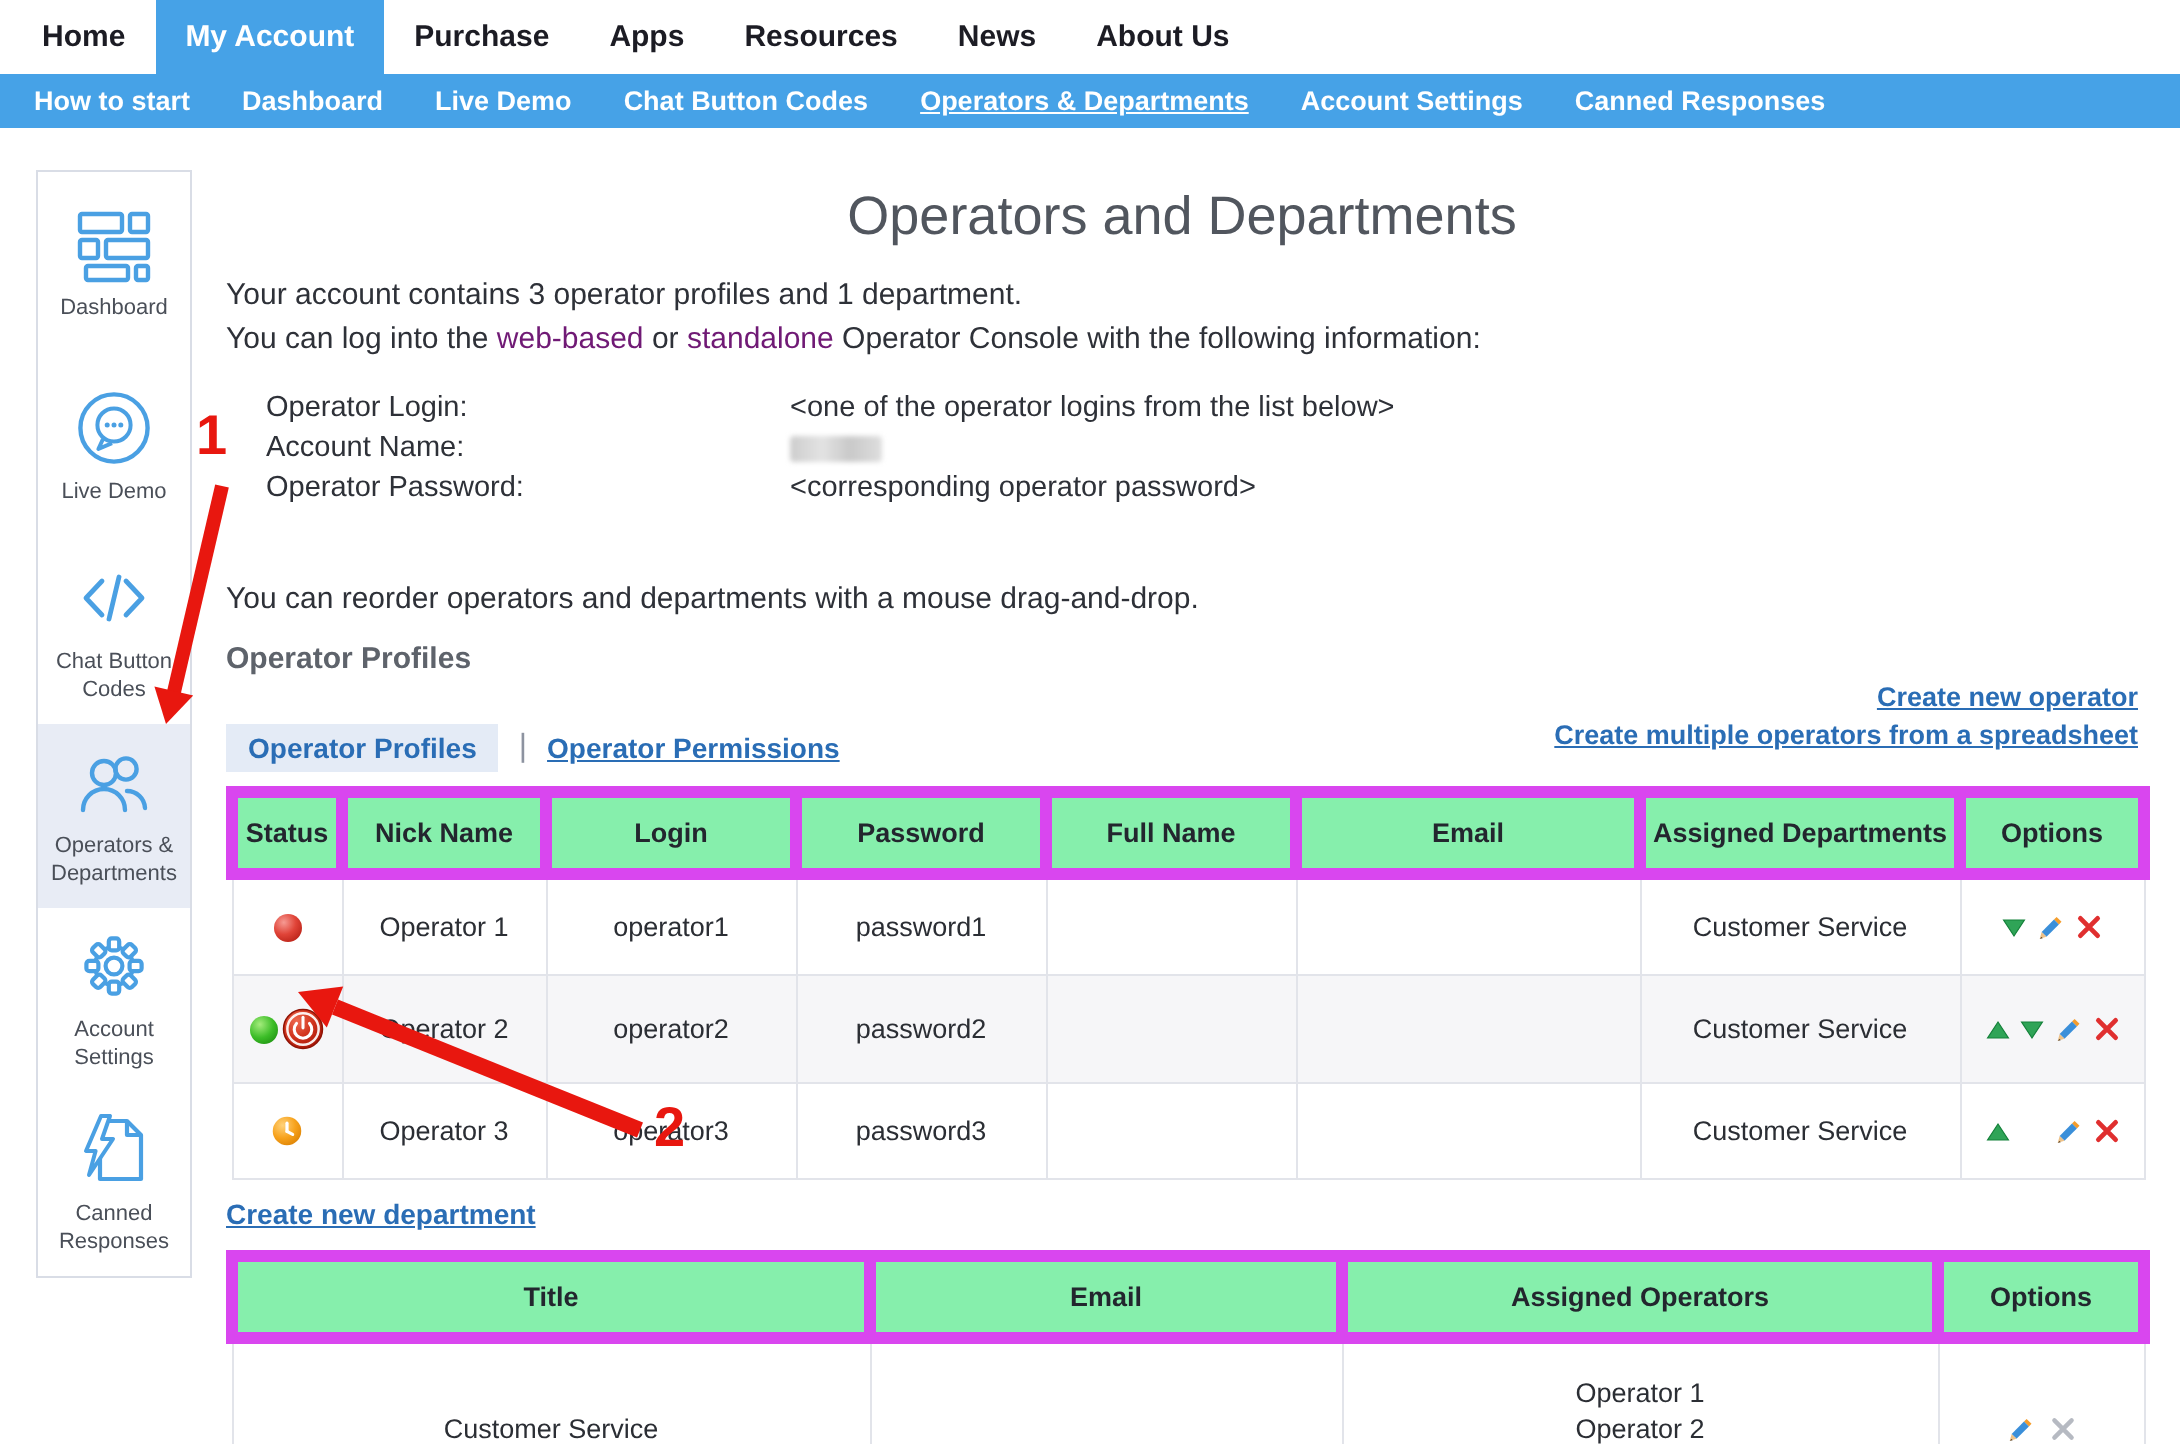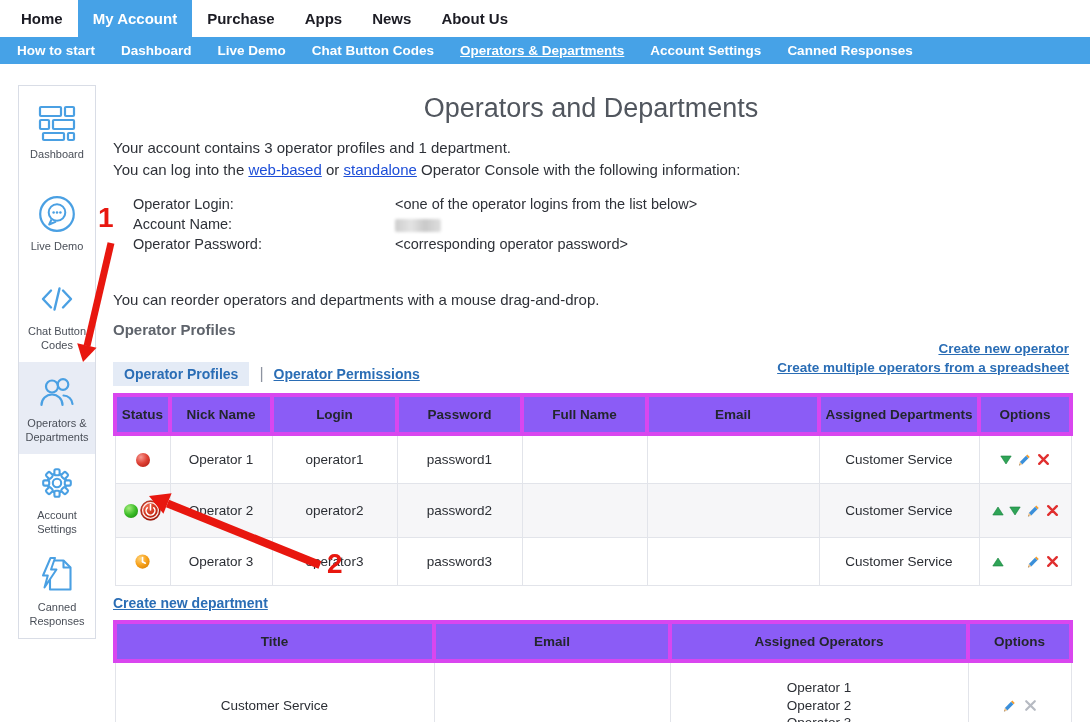--- a/index.html
+++ b/index.html
@@ -20,41 +20,41 @@
   .sidebar { position:absolute; left:18px; top:85px; width:78px; background:#fff; border:1px solid #d9dde6; }
   .side-item { width:100%; min-height:92px; display:flex; flex-direction:column; align-items:center; justify-content:center; padding:8px 3px; cursor:pointer; }
   .side-item.active { background:#e8ecf5; }
   .side-icon { width:40px; height:40px; display:block; }
   .side-label { margin-top:6px; font-size:11px; line-height:1.25; color:#4a4f58; text-align:center; }
 
   
   .main { position:absolute; left:113px; top:85px; width:956px; }
   h1.title { padding-top:8px; text-align:center; font-size:27px; font-weight:400; color:#51565e; }
   .intro { margin-top:13px; font-size:15px; color:#2e3138; line-height:22px; }
-  .intro a, .text-link { color:#1d4ed8; text-decoration:underline; cursor:pointer;margin-top:24px; }
+  .intro a, .text-link { color:#701a75; cursor:pointer;margin-top:24px; }
   .creds { margin-top:13px; font-size:14.5px; color:#2e3138; line-height:20px; padding-left:20px; }
   .cred-label { display:inline-block; width:262px; }
   .blur-box { display:inline-block; width:46px; height:13px; border-radius:2px; vertical-align:middle;
     background:linear-gradient(90deg,#cdcdcd,#e3e3e3 35%,#c9c9c9 65%,#dedede); filter:blur(1.4px); }
   .reorder { margin-top:37px; font-size:15px; color:#2e3138; }
   h2.section { margin-top:13px; font-size:15px; font-weight:700; color:#5e636b; }
   h2.section.dept { margin-top:26px; }
 
   .tabs-row { position:relative; margin-top:23px; height:26px; display:flex; align-items:center; }
   .tab { background:#e4ebf6; color:#2a6db5; font-weight:700; font-size:14px; padding:4px 11px; cursor:pointer; }
   .tab-sep { margin:0 10px; color:#8d93a0; }
   .tab-link { color:#2a6db5; font-weight:700; font-size:14px; text-decoration:underline; cursor:pointer; }
   .create-links { position:absolute; right:0; top:-21px; text-align:right; line-height:18.5px; }
   .create-links a { display:block; color:#2a6db5; font-weight:700; font-size:13.5px; text-decoration:underline; cursor:pointer; }
   .create-dept { display:inline-block; margin-top:9px; color:#2a6db5; font-weight:700; font-size:14px; text-decoration:underline; cursor:pointer; }
 
   table { border-collapse:collapse; table-layout:fixed; width:956px; }
   .ops-table { margin-top:6px; }
   .dept-table { margin-top:8px; }
-  th { background:#8b5cf6; border:4px solid #d946ef; font-size:13.5px; font-weight:700; color:#23262e; padding:10px 0; text-align:center; }
+  th { background:#86efac; border:6px solid #d946ef; font-size:13.5px; font-weight:700; color:#23262e; padding:10px 0; text-align:center; }
   td { border:1px solid #e2e4ea; border-top:none; font-size:13.5px; color:#2b2e34; padding:16px 4px; text-align:center; vertical-align:middle; }
   tr.alt td { background:#f6f6f8; }
   .icon-cell { white-space:nowrap; }
   .opt-wrap { display:flex; align-items:center; justify-content:center; gap:5px; }
   .status-wrap { display:flex; align-items:center; justify-content:center; gap:2px; }
   .ball { display:inline-block; width:14px; height:14px; border-radius:50%; }
   .ball.red   { background:radial-gradient(circle at 35% 30%, #f69a93, #e04438 45%, #bb2318 82%); }
   .ball.green { background:radial-gradient(circle at 35% 30%, #a4ec7c, #3cbd28 50%, #1f9412 85%); }
   .spacer-11 { display:inline-block; width:12px; }
   .icon-btn { display:inline-flex; cursor:pointer; }
@@ -69,20 +69,21 @@
 </head>
 <body>
 
 <div class="page">
 
   <nav class="topnav">
     <div class="topnav-item">Home</div>
     <div class="topnav-item active">My Account</div>
     <div class="topnav-item">Purchase</div>
     <div class="topnav-item">Apps</div>
+    <div class="topnav-item">Resources</div>
     <div class="topnav-item">News</div>
     <div class="topnav-item">About Us</div>
   </nav>
 
   <nav class="subnav">
     <div class="subnav-item">How to start</div>
     <div class="subnav-item">Dashboard</div>
     <div class="subnav-item">Live Demo</div>
     <div class="subnav-item">Chat Button Codes</div>
     <div class="subnav-item active">Operators &amp; Departments</div>

